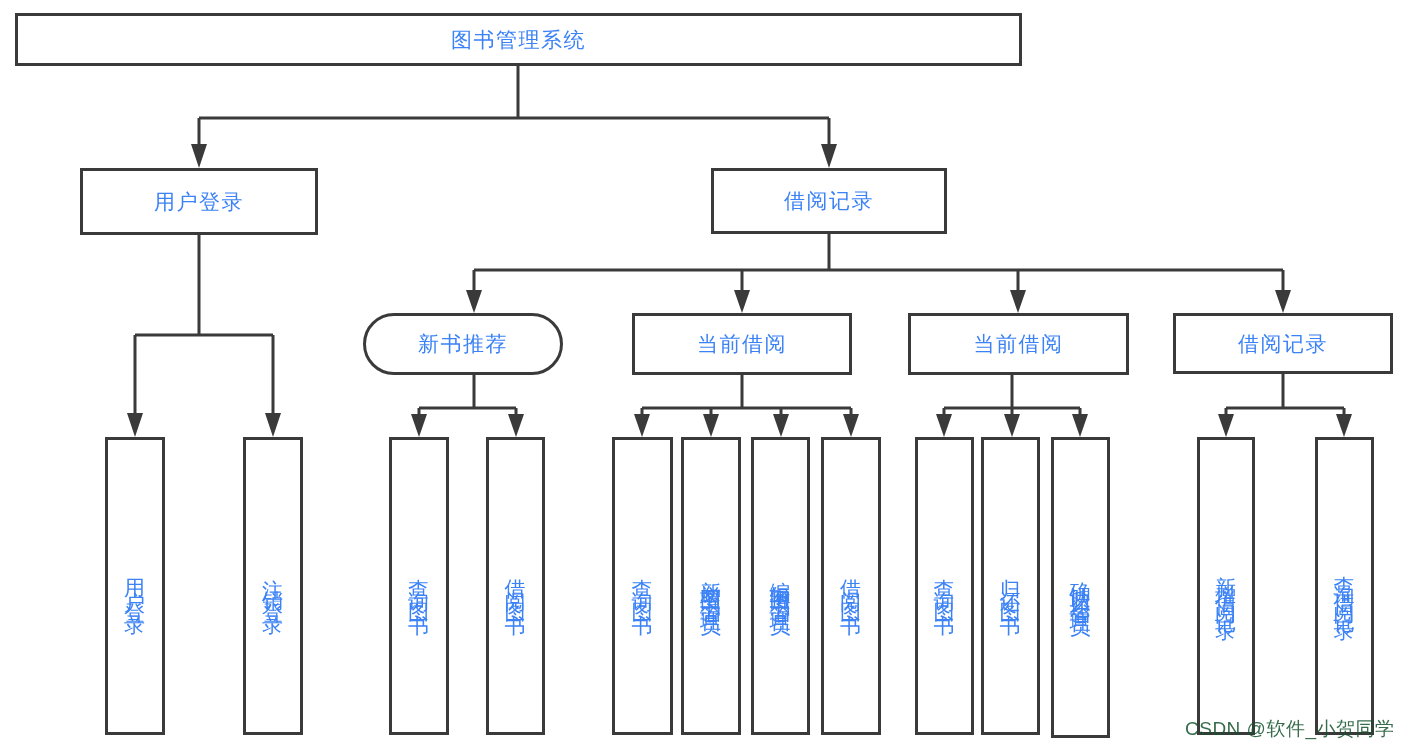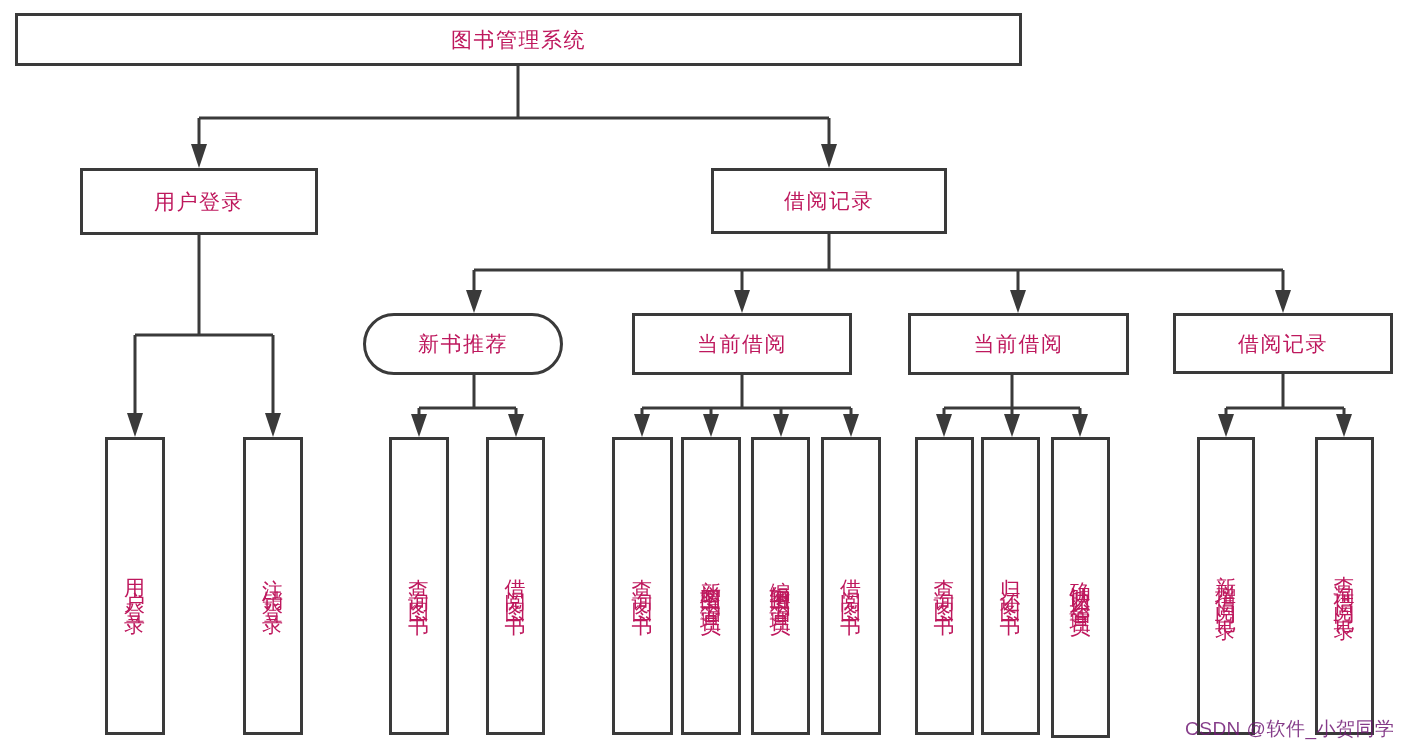--- a/index.html
+++ b/index.html
@@ -11,21 +11,21 @@
     overflow:hidden;
   }
   .box {
     position:absolute;
     box-sizing:border-box;
     border:3px solid #3a3a3a;
     background:#ffffff;
     display:flex;
     align-items:center;
     justify-content:center;
-    color:#be185d;
+    color:#3b82f6;
     font-size:21px;
     letter-spacing:1.5px;
     text-align:center;
     line-height:1.2;
   }
   .leaf {
     writing-mode:vertical-rl;
     text-orientation:mixed;
     letter-spacing:12px;
     font-size:21px;
@@ -36,21 +36,21 @@
     position:absolute; left:0; top:0;
     width:1405px; height:747px;
     pointer-events:none;
   }
   #connectors path { stroke:#3a3a3a; stroke-width:3; fill:none; }
   #connectors polygon { fill:#3a3a3a; stroke:none; }
   #watermark {
     position:absolute;
     left:1185px; top:716px;
     font-size:19px;
-    color:#701a75;
+    color:#14532d;
     opacity:0.85;
     letter-spacing:0.5px;
     white-space:nowrap;
     z-index:10;
   }
 </style>
 </head>
 <body>
 
 <div id="stage">

